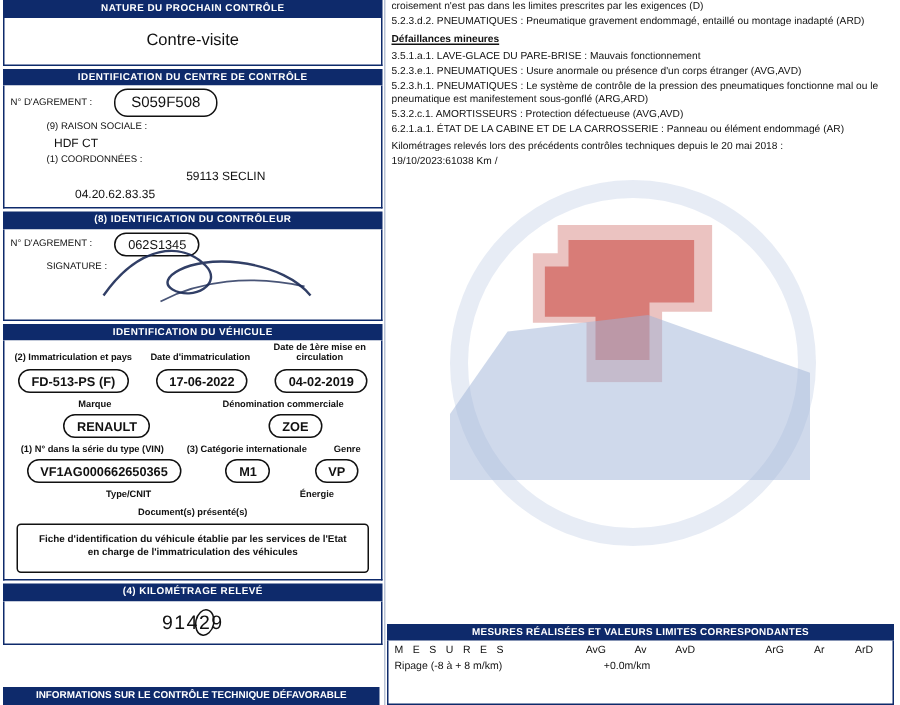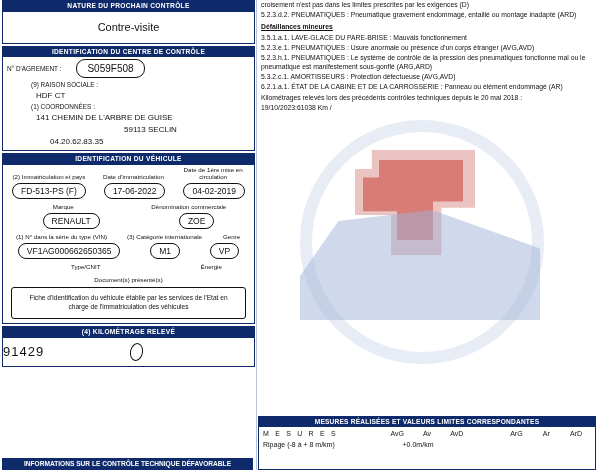--- a/index.html
+++ b/index.html
@@ -101,20 +101,21 @@
     text-align: center;
     white-space: nowrap;
   }
   .pill.big { font-size: 10px; padding: 3px 10px; }
   .cap { text-align: center; font-size: 6.2px; line-height: 1.1; }
   .capcol { display: flex; flex-direction: column; align-items: center; }
   .capcol .cap { margin-bottom: 1px; }
   .sig-area { height: 30px; position: relative; }
 
   .km-big {
+    text-align: center;
     font-size: 13px;
     letter-spacing: 1px;
     padding: 6px 0 7px;
     position: relative;
   }
   .km-strike {
     position: absolute;
     left: 127px; top: 5px;
     width: 11px; height: 16px;
     border: 1.4px solid #111;
@@ -210,30 +211,45 @@
     <div class="sect">
       <div class="band">IDENTIFICATION DU CENTRE DE CONTRÔLE</div>
       <div class="box">
         <div class="pillrow">
           <span class="lbl-sm">N° D'AGREMENT :</span>
           <span class="pill big">S059F508</span>
         </div>
         <div class="field-line lbl-sm">(9) RAISON SOCIALE :</div>
         <div class="field-line" style="padding-left:8px;font-size:8px;">HDF CT</div>
         <div class="field-line lbl-sm">(1) COORDONNÉES :</div>
-        <div class="field-line" style="padding-left:8px;font-size:8px;">141 CHEMIN DE L'ARBRE DE GUISE</div>
         <div class="field-line" style="padding-left:22px;font-size:8px;text-align:center;">59113 SECLIN</div>
         <div class="field-line" style="padding-left:22px;font-size:8px;padding-bottom:3px;">04.20.62.83.35</div>
       </div>
     </div>
 
+    <div class="sect">
+      <div class="band">(8) IDENTIFICATION DU CONTRÔLEUR</div>
+      <div class="box">
+        <div class="pillrow">
+          <span class="lbl-sm">N° D'AGREMENT :</span>
+          <span class="pill">062S1345</span>
+        </div>
+        <div class="field-line lbl-sm">SIGNATURE :</div>
+        <div class="sig-area">
+          <svg class="wm" style="left:60px;top:-26px;" width="150" height="56" viewBox="0 0 150 56">
+            <path d="M6 40 C 30 6, 58 4, 74 20 C 86 32, 66 44, 52 36 C 40 29, 62 14, 96 18 C 120 21, 136 30, 144 40" fill="none" stroke="#1b2a55" stroke-width="1.6" opacity="0.9"></path>
+            <path d="M44 44 C 70 30, 104 26, 140 34" fill="none" stroke="#1b2a55" stroke-width="1.2" opacity="0.8"></path>
+          </svg>
+        </div>
+      </div>
+    </div>
 
     <div class="sect">
       <div class="band">IDENTIFICATION DU VÉHICULE</div>
-      <div class="box" style="padding:2px 0 4px;">
+      <div class="box" style="padding:2px 0 4px;font-weight:bold;">
 
         <div style="display:flex;justify-content:space-around;align-items:flex-end;">
           <div class="capcol" style="width:86px;">
               <div class="cap">(2) Immatriculation et pays</div>
             </div>
           <div class="capcol" style="width:72px;">
               <div class="cap">Date d'immatriculation</div>
             </div>
           <div class="capcol" style="width:76px;">
               <div class="cap">Date de 1ère mise en circulation</div>

